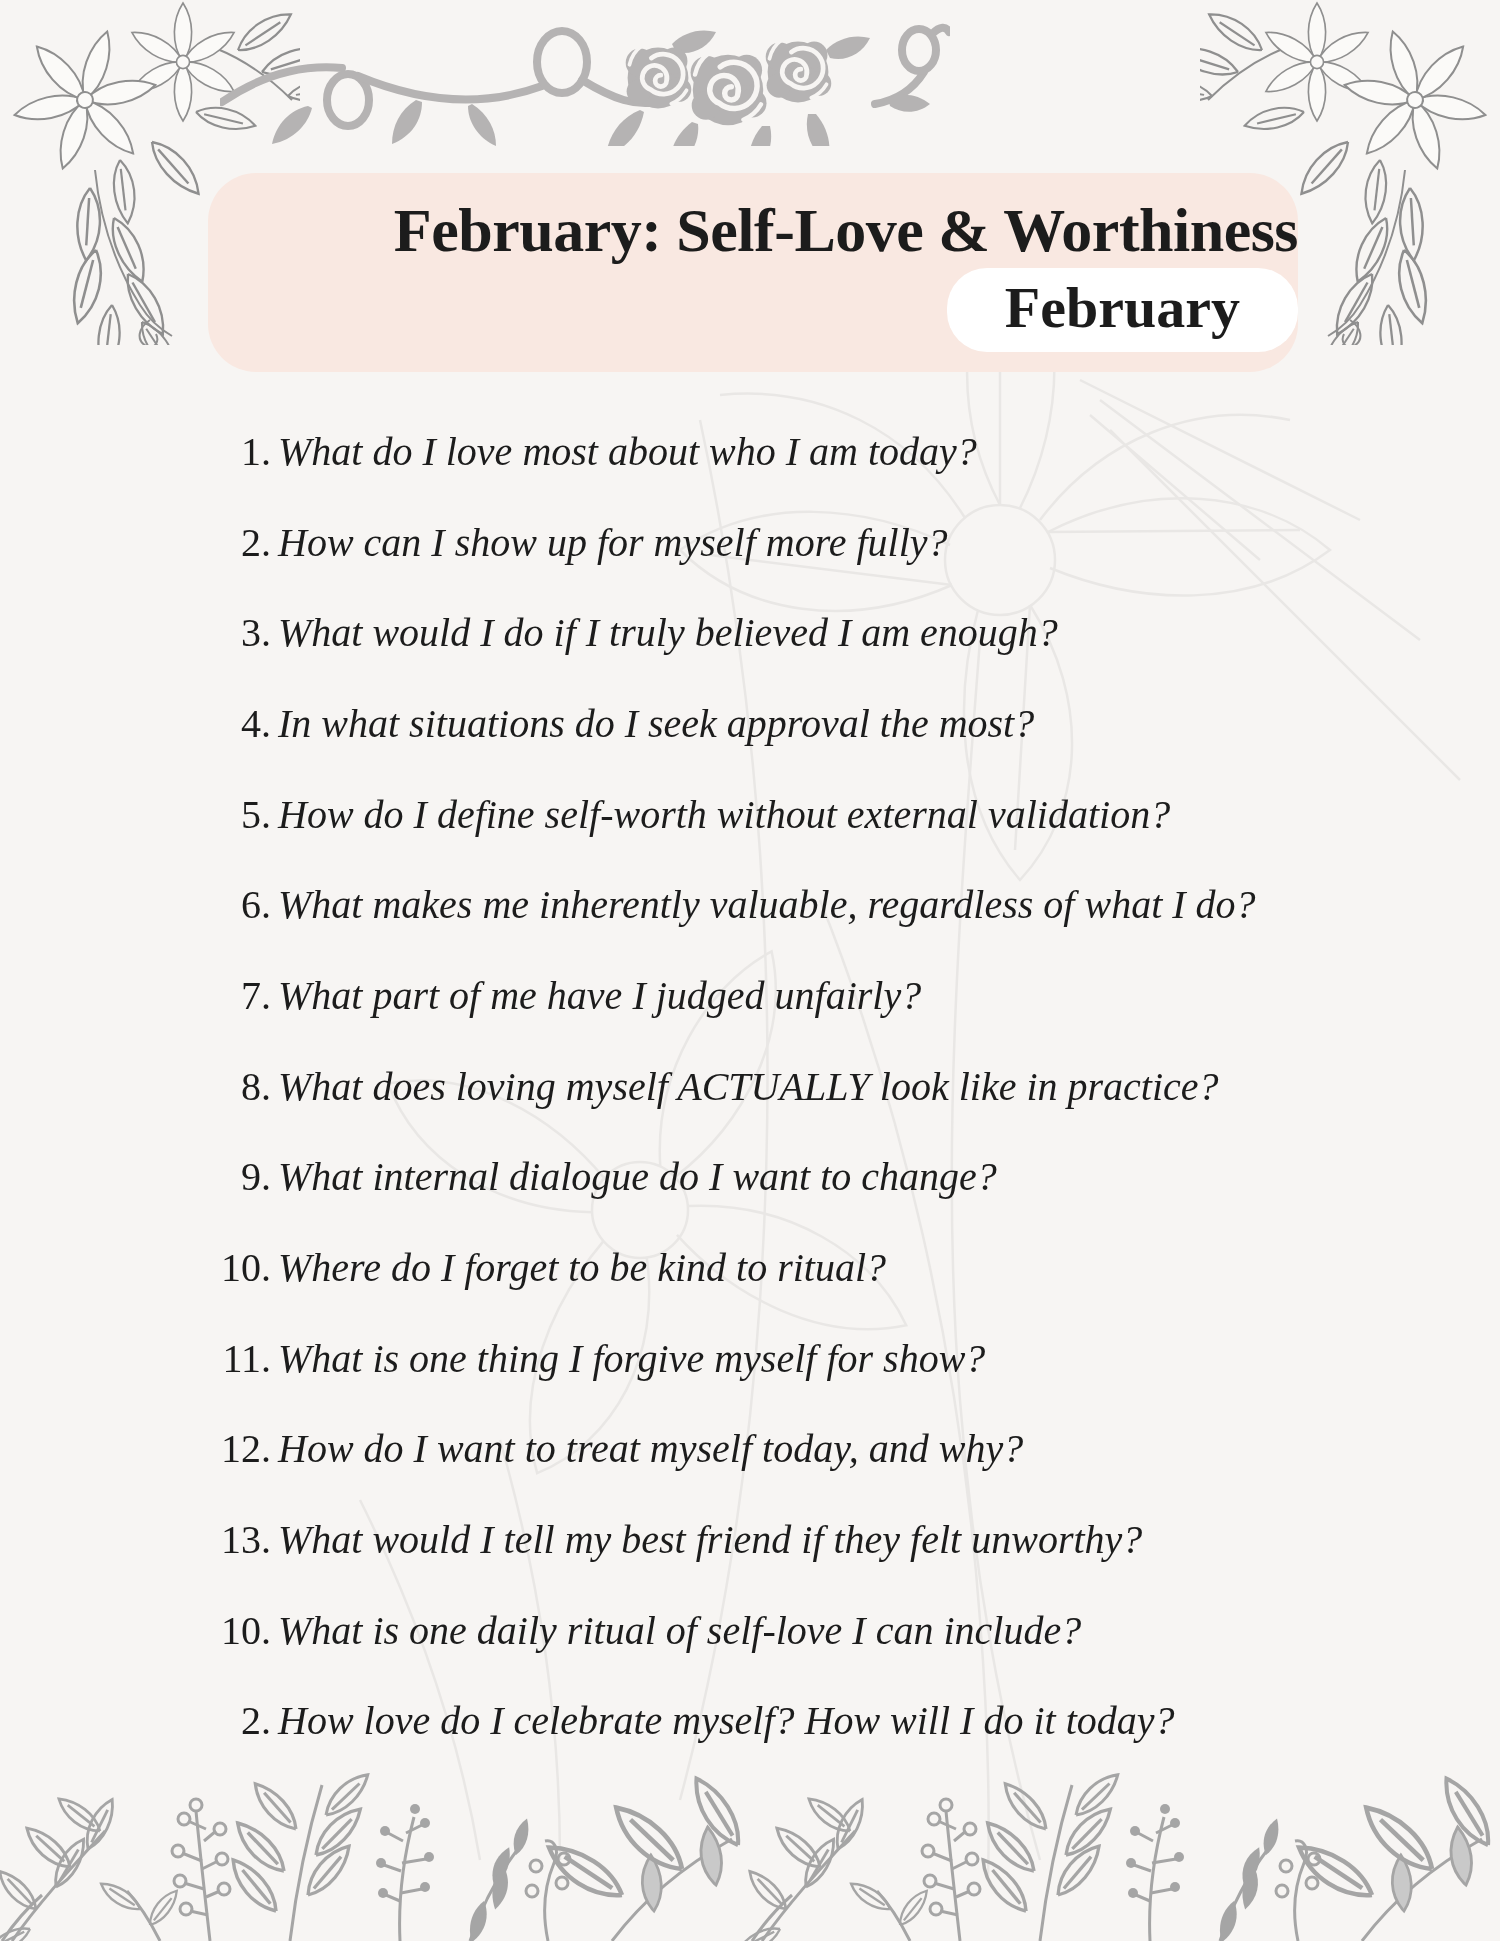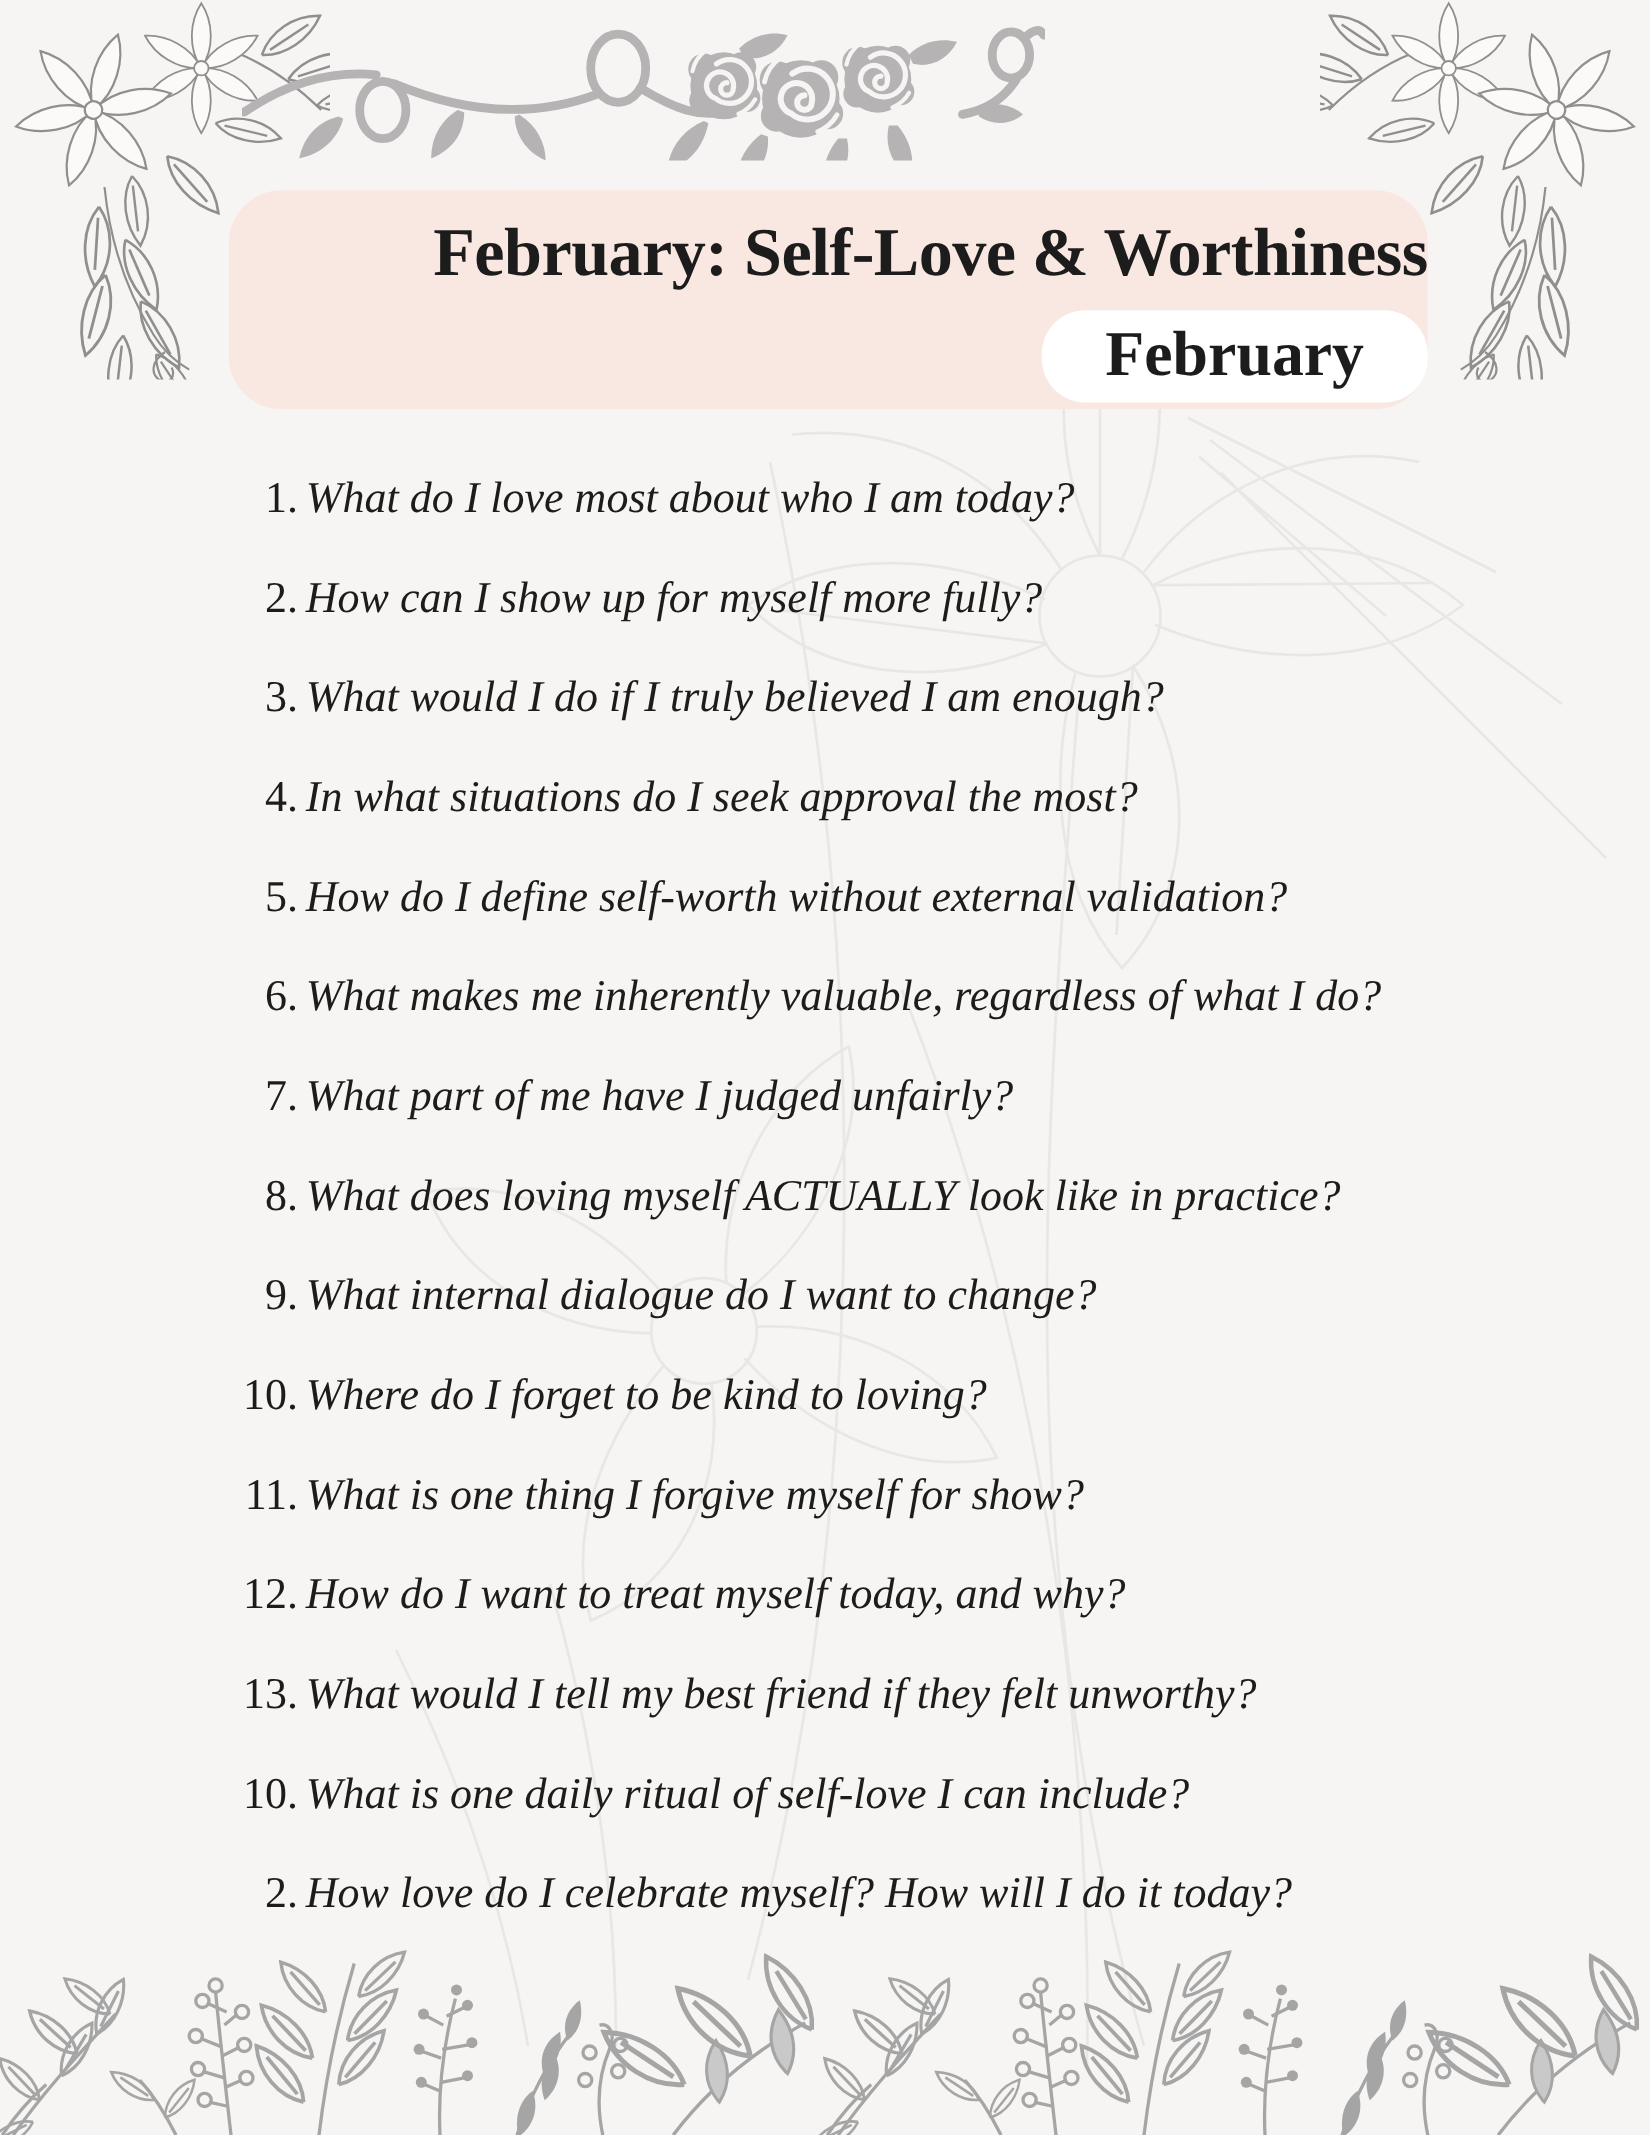--- a/index.html
+++ b/index.html
@@ -32,21 +32,21 @@
   .title-box {
     position:absolute; left:208px; top:173px; width:1090px; height:199px;
     background:var(--header-box); border-radius:48px; text-align:right;
   }
   .title-box h1 {
     margin:0; padding-top:22px; font-size:62px; line-height:70px;
     font-weight:bold; color:var(--text); letter-spacing:-0.5px;
     font-family:"Liberation Serif", serif;
   }
   .month-badge {
-    display:inline-block; margin-top:17px; height:84px; line-height:80px;
+    display:inline-block; margin-top:3px; height:84px; line-height:80px;
     padding:0 58px; background:var(--badge-bg); border-radius:40px;
     font-size:58px; font-weight:bold; color:var(--text);
   }
   ol.prompts {
     position:absolute; left:195px; top:406px; width:1130px;
     margin:0; padding:0; list-style:none;
   }
   ol.prompts li {
     height:90.7px; display:flex; align-items:center;
     font-size:40px; color:var(--text);
@@ -301,21 +301,21 @@
       <span class="txt">What does loving myself ACTUALLY look like in practice?</span>
     </li>
 
     <li>
       <span class="num">9.</span>
       <span class="txt">What internal dialogue do I want to change?</span>
     </li>
 
     <li>
       <span class="num">10.</span>
-      <span class="txt">Where do I forget to be kind to loving?</span>
+      <span class="txt">Where do I forget to be kind to ritual?</span>
     </li>
 
     <li>
       <span class="num">11.</span>
       <span class="txt">What is one thing I forgive myself for show?</span>
     </li>
 
     <li>
       <span class="num">12.</span>
       <span class="txt">How do I want to treat myself today, and why?</span>

